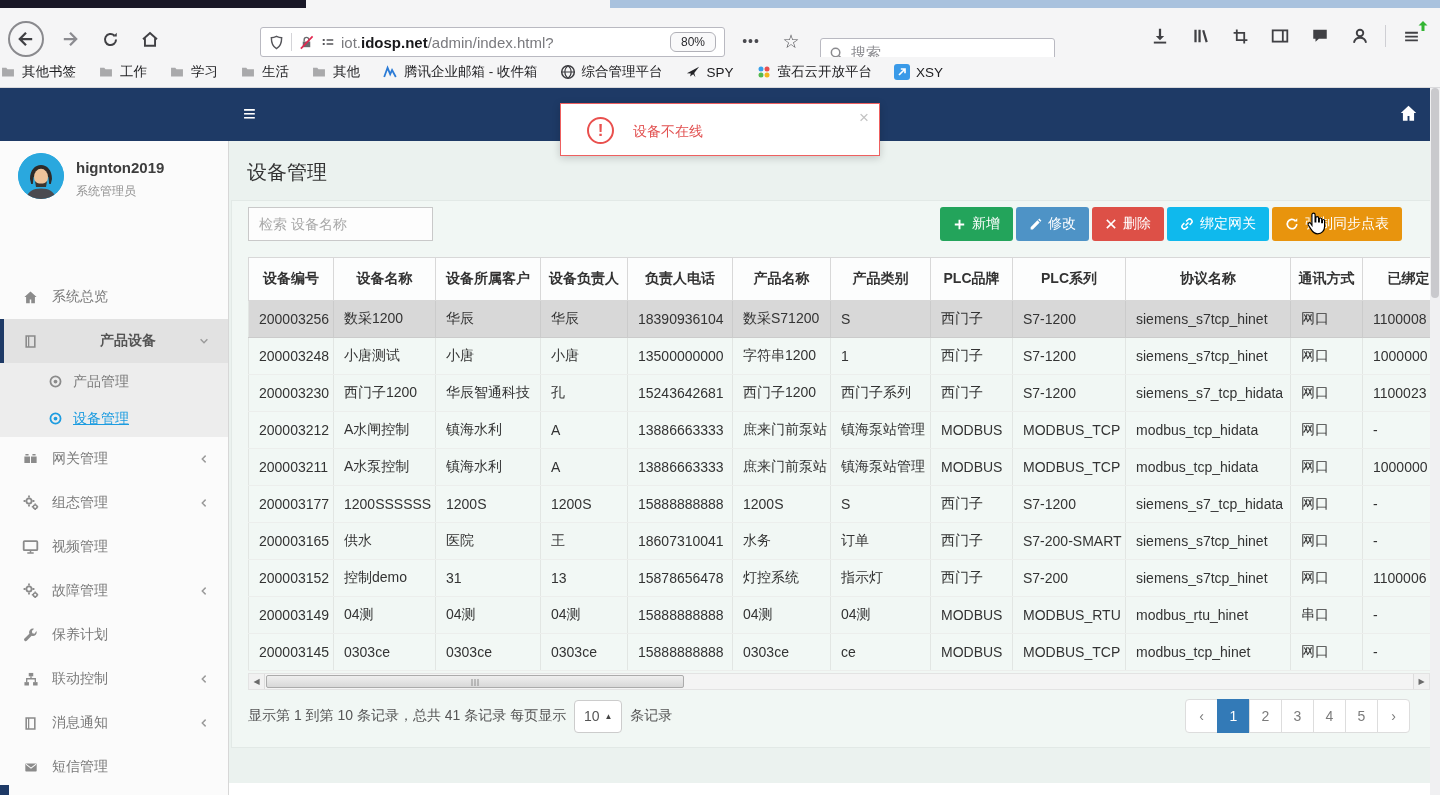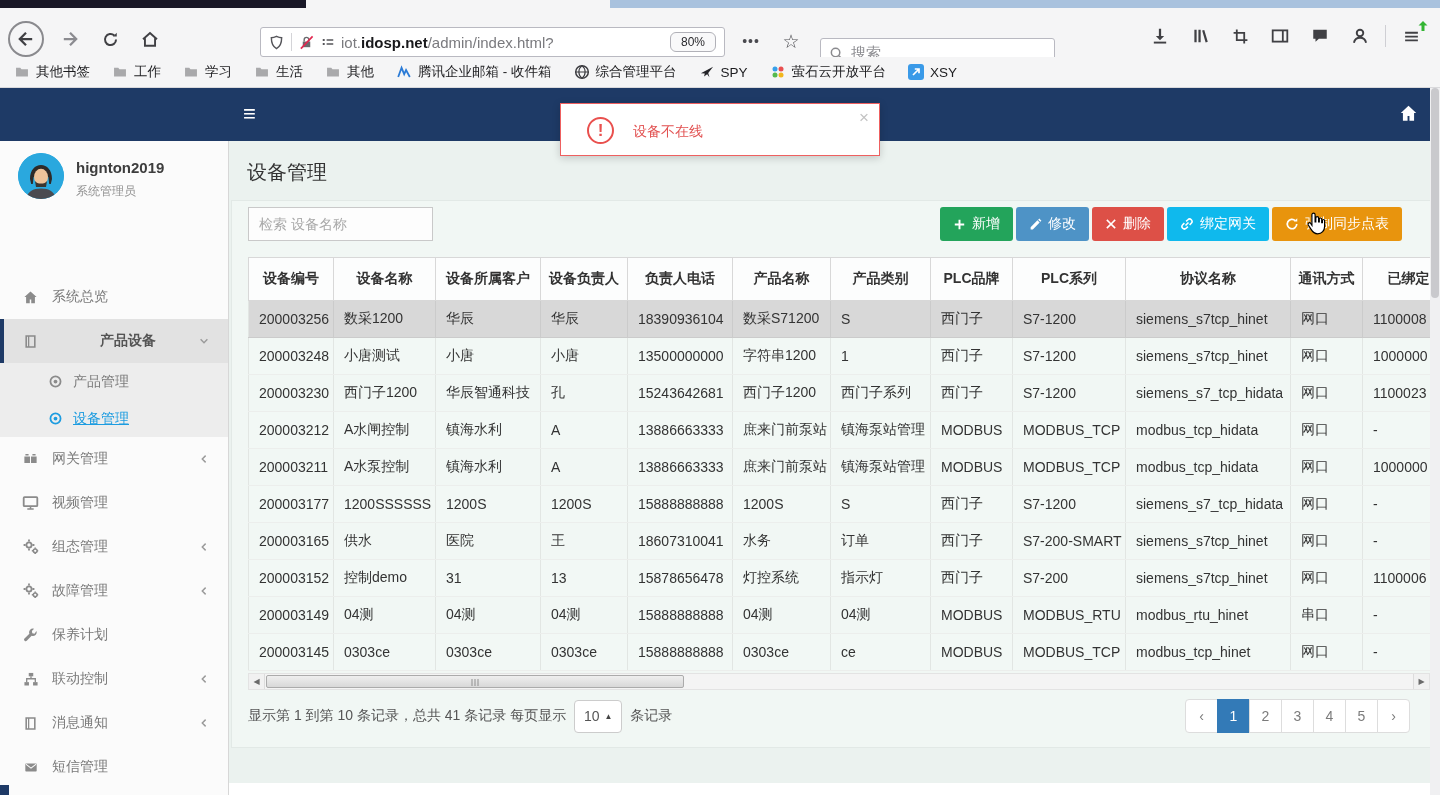--- a/index.html
+++ b/index.html
@@ -22,21 +22,21 @@
   .url-text b { color:#18181b; font-weight:bold; }
   .zoom-pill { margin-left:auto; border:1px solid #b1b1b8; border-radius:6px; font-size:12px; color:#2a2a2e; padding:2px 10px; background:#f9f9fa; }
   .page-dots { position:absolute; left:737px; top:19px; width:28px; height:30px; text-align:center; line-height:28px; color:#4a4a4f; font-size:14px; letter-spacing:1px; }
   .star-btn { position:absolute; left:775px; top:19px; width:32px; height:30px; text-align:center; line-height:30px; color:#4a4a4f; font-size:19px; }
   .searchbar { position:absolute; left:820px; top:30px; width:235px; height:30px; background:#fff; border:1px solid #b9b9c1; border-radius:3px; display:flex; align-items:center; padding:0 8px; }
   .searchbar .ph { color:#8d8d92; font-size:15px; margin-left:7px; }
   .ff-right { position:absolute; right:14px; top:13px; display:flex; align-items:center; gap:10px; }
   .ff-right .tb { width:30px; height:30px; display:flex; align-items:center; justify-content:center; position:relative; }
   .ff-divider { width:1px; height:22px; background:#cfcfd4; }
   .badge-up { position:absolute; top:-3px; right:-2px; }
-  .bookmarks { position:absolute; top:57px; left:0; width:1440px; height:31px; background:#f5f5f6; border-bottom:1px solid #d9d9dc; display:flex; align-items:center; padding-left:14px; gap:22px; }
+  .bookmarks { position:absolute; top:57px; left:0; width:1440px; height:31px; background:#f5f5f6; border-bottom:1px solid #d9d9dc; display:flex; align-items:center; padding-left:0; gap:22px; }
   .bm { display:flex; align-items:center; gap:6px; font-size:13.5px; color:#1c1c1f; white-space:nowrap; }
 
   
   .viewport { position:absolute; top:88px; left:0; width:1430px; height:707px; background:#fff; }
   .pagescroll { position:absolute; top:88px; right:0; width:10px; height:707px; background:#f0f0f2; }
   .pagescroll .thumb { position:absolute; top:0; left:1px; width:8px; height:210px; background:#c9c9cd; border-radius:4px; }
 
   .navbar { position:absolute; top:0; left:0; width:1430px; height:53px; background:#1e3a66; }
   .nav-burger { position:absolute; left:243px; top:13px; color:#fff; font-size:22px; line-height:26px; }
   .nav-home { position:absolute; right:12px; top:16px; }
@@ -399,42 +399,42 @@
               </span>
               <span class="lbl">网关管理</span>
               <span class="ic chev">
                 <svg width="12" height="12" viewBox="0 0 16 16">
                   <path fill="none" stroke="currentColor" stroke-width="1.9" d="M10.2 3.5 5.7 8l4.5 4.5"></path>
                 </svg>
               </span>
             </div>
             <div class="menu-item">
               <span class="ic mi-ic">
-                <svg width="17" height="16" viewBox="0 0 16 16">
-                  <rect x="1.2" y="2.2" width="13.6" height="9" rx="0.8" fill="none" stroke="currentColor" stroke-width="1.8"></rect>
-                  <path d="M8 11.4v2.2M4.8 14h6.4" stroke="currentColor" stroke-width="1.5"></path>
-                </svg>
-              </span>
-              <span class="lbl">视频管理</span>
-            </div>
-            <div class="menu-item">
-              <span class="ic mi-ic">
                 <svg width="16" height="16" viewBox="0 0 16 16">
                   <circle cx="6" cy="6" r="2.6" fill="none" stroke="currentColor" stroke-width="1.8"></circle>
                   <path d="M5.1.6h1.8v2H5.1zM5.1 9.4h1.8v2H5.1zM.6 5.1h2v1.8H.6zM9.4 5.1h2v1.8H9.4z" fill="currentColor"></path>
                   <circle cx="12.2" cy="11.8" r="1.9" fill="none" stroke="currentColor" stroke-width="1.5"></circle>
                   <path d="M11.4 8.6h1.6v1.2h-1.6zM11.4 13.8h1.6V15h-1.6zM8.8 11h1.2v1.6H8.8zM14 11h1.2v1.6H14z" fill="currentColor"></path>
                 </svg>
               </span>
               <span class="lbl">组态管理</span>
               <span class="ic chev">
                 <svg width="12" height="12" viewBox="0 0 16 16">
                   <path fill="none" stroke="currentColor" stroke-width="1.9" d="M10.2 3.5 5.7 8l4.5 4.5"></path>
                 </svg>
               </span>
+            </div>
+            <div class="menu-item">
+              <span class="ic mi-ic">
+                <svg width="17" height="16" viewBox="0 0 16 16">
+                  <rect x="1.2" y="2.2" width="13.6" height="9" rx="0.8" fill="none" stroke="currentColor" stroke-width="1.8"></rect>
+                  <path d="M8 11.4v2.2M4.8 14h6.4" stroke="currentColor" stroke-width="1.5"></path>
+                </svg>
+              </span>
+              <span class="lbl">视频管理</span>
             </div>
             <div class="menu-item">
               <span class="ic mi-ic">
                 <svg width="16" height="16" viewBox="0 0 16 16">
                   <circle cx="6" cy="6" r="2.6" fill="none" stroke="currentColor" stroke-width="1.8"></circle>
                   <path d="M5.1.6h1.8v2H5.1zM5.1 9.4h1.8v2H5.1zM.6 5.1h2v1.8H.6zM9.4 5.1h2v1.8H9.4z" fill="currentColor"></path>
                   <circle cx="12.2" cy="11.8" r="1.9" fill="none" stroke="currentColor" stroke-width="1.5"></circle>
                   <path d="M11.4 8.6h1.6v1.2h-1.6zM11.4 13.8h1.6V15h-1.6zM8.8 11h1.2v1.6H8.8zM14 11h1.2v1.6H14z" fill="currentColor"></path>
                 </svg>
               </span>

